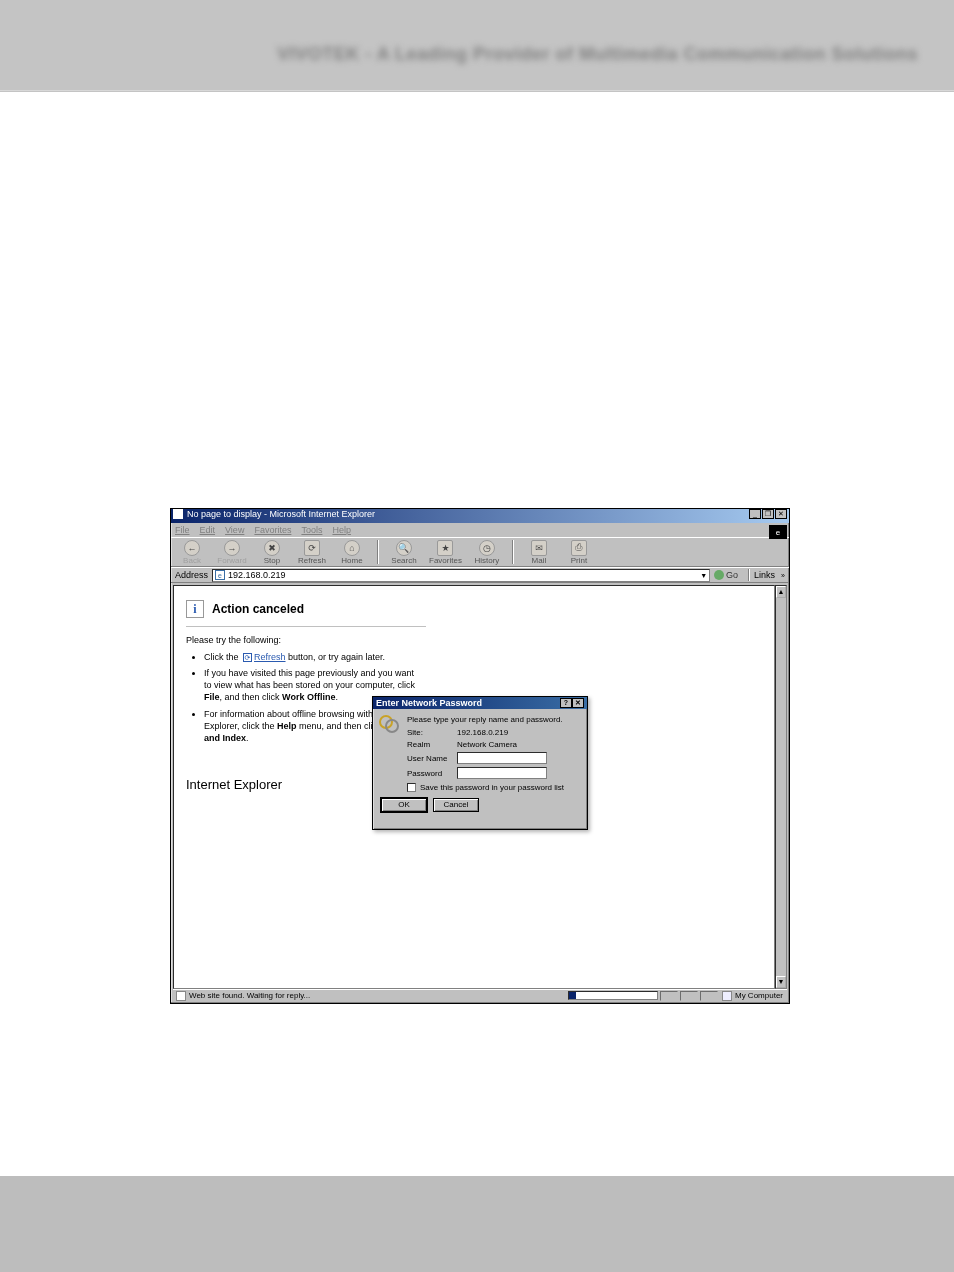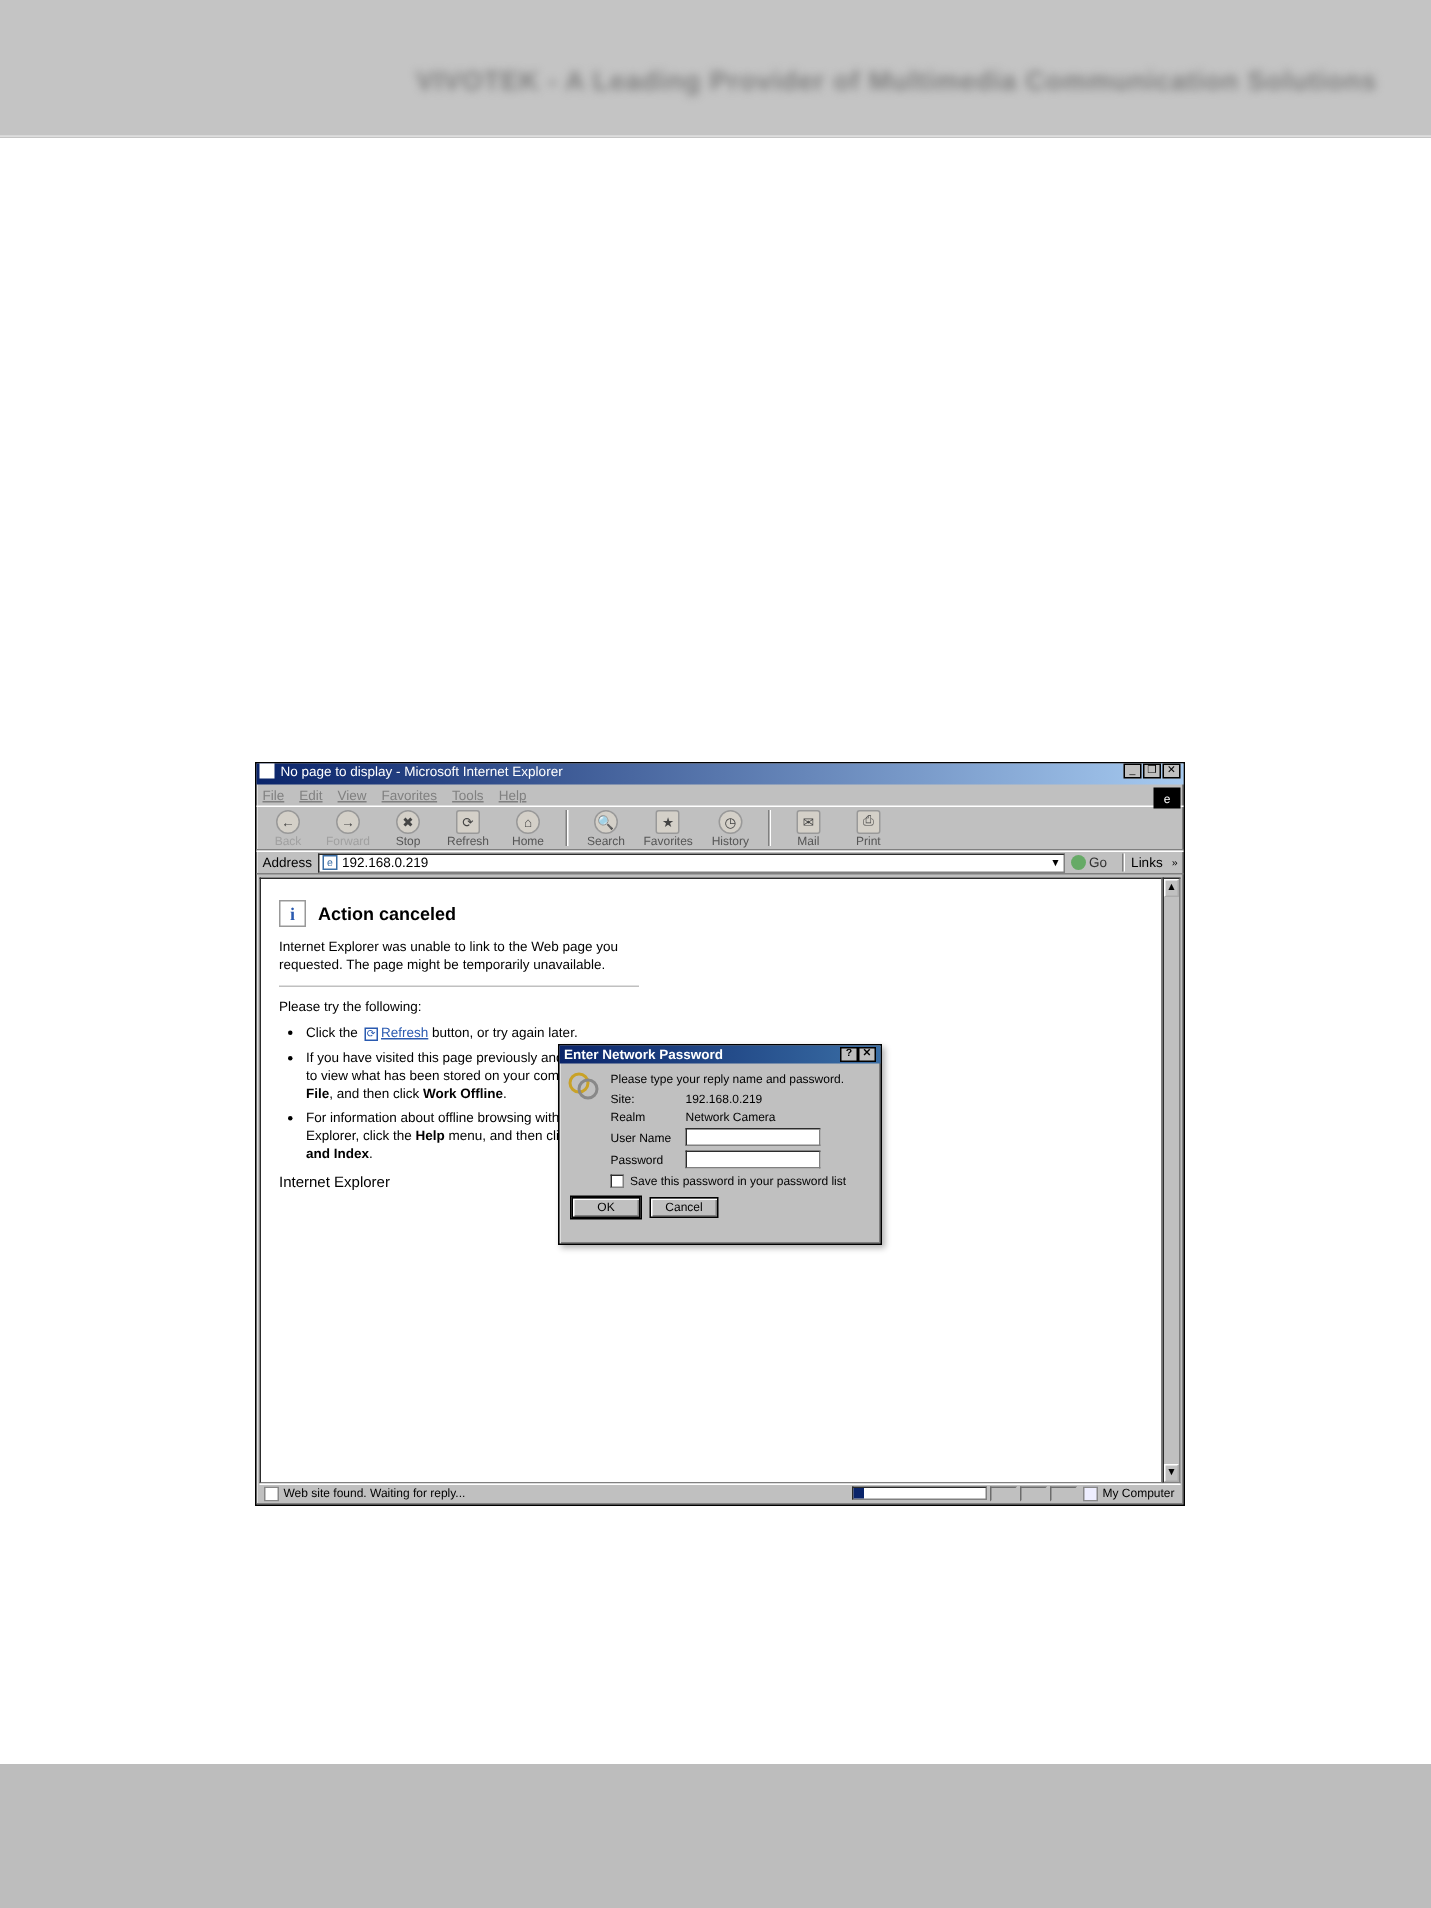--- a/index.html
+++ b/index.html
@@ -44,21 +44,21 @@
     .info-head { display:flex; align-items:center; gap:8px; margin-top:4px;}
     .info-ic { width:18px; height:18px; border:1px solid #999; display:flex; align-items:center; justify-content:center; color:#2a5ab0; font-weight:bold; font-family: "Times New Roman", serif; font-size:12px; background:#fff;}
     .info-title { font-size:12px; font-weight:bold; color:#000;}
     .desc { font-size:9px; color:#000; margin-top:8px; max-width:260px; line-height:1.3;}
     .hrshort { border:none; border-top:1px solid #c0c0c0; margin:8px 0; width:240px;}
     .try { font-size:9px; color:#000; margin-top:6px;}
     .bul { font-size:9px; color:#000; margin:6px 0 0 18px; max-width:220px; line-height:1.35;}
     .bul li{ list-style: disc; margin-bottom:4px;}
     .lnk{ color:#2a5ab0; text-decoration:underline;}
     .ref-ic{display:inline-block;width:9px;height:9px;border:1px solid #2a5ab0;color:#2a5ab0;font-size:7px;text-align:center;line-height:8px;margin:0 2px;}
-    .sig { font-size:10px; color:#000; margin-top:8px;}
+    .sig { font-size:13px; color:#000; margin-top:33px;}
 
     .dialog { position:absolute; left:372px; top:696px; width:216px; height:134px; background:#c0c0c0; border:1px solid #000; box-shadow: 1px 1px 0 #dfdfdf inset, -1px -1px 0 #808080 inset, 2px 2px 4px rgba(0,0,0,.3);}
     .dlg-tb { height:12px; background: linear-gradient(90deg,#0a246a 0%, #3a6ea5 100%); color:#fff; font-size:9px; display:flex; align-items:center; padding:0 3px; font-weight:bold;}
     .dlg-tb .tb-btns{gap:0;}
     .dlg-body { padding:6px 8px 4px 8px; font-size:8px; color:#000; position:relative;}
     .keys-ic { position:absolute; left:6px; top:6px; width:18px; height:18px; }
     .keys-ic::before{content:""; position:absolute; width:10px;height:10px;border-radius:50%;border:2px solid #c9a227; left:0; top:0;}
     .keys-ic::after{content:""; position:absolute; width:10px;height:10px;border-radius:50%;border:2px solid #888; left:6px; top:4px;}
     .dlg-line { margin-left:26px; margin-bottom:4px;}
     .dlg-row { display:flex; align-items:center; margin:3px 0 0 26px; gap:6px;}
@@ -168,21 +168,20 @@
     <div style="border-left:1px solid #808080;border-right:1px solid #fff;height:12px;"></div>
     <span>Links</span>
       <span style="font-size:7px;margin-left:2px;">»</span>
   </div>
 
   <div class="content">
     <div class="info-head">
       <div class="info-ic">i</div>
       <div class="info-title">Action canceled</div>
     </div>
-    <div class="desc">Internet Explorer was unable to link to the Web page you requested. The page might be temporarily unavailable.</div>
     <hr class="hrshort">
     <div class="try">Please try the following:</div>
     <ul class="bul">
       <li>
         <span>Click the </span><span class="ref-ic">⟳</span><span class="lnk">Refresh</span><span> button, or try again later.</span>
       </li>
       <li>
         If you have visited this page previously and you want to view what has been stored on your computer, click <b>File</b>, and then click <b>Work Offline</b>.
       </li>
       <li>

